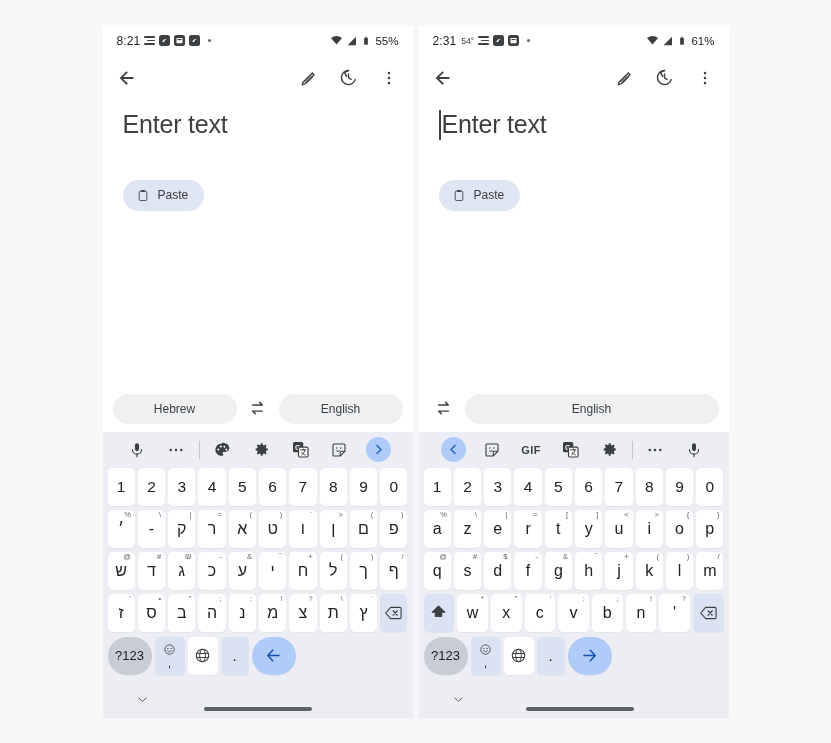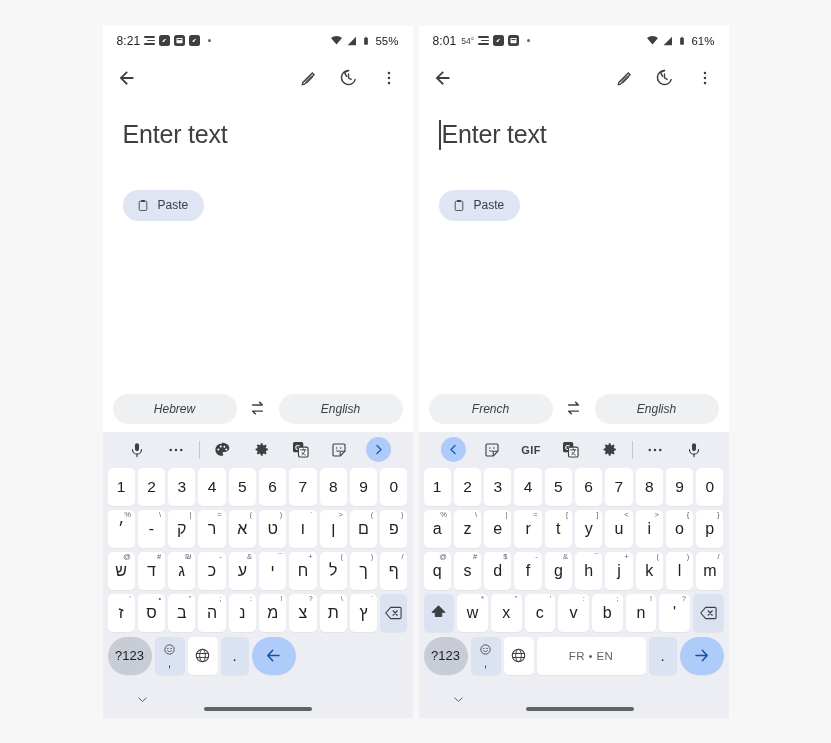--- a/index.html
+++ b/index.html
@@ -68,21 +68,21 @@
     display: flex; align-items: center;
     padding: 0 12px;
     background: #ffffff;
     flex: 0 0 auto;
   }
   .ab-actions { margin-left: auto; display: flex; align-items: center; gap: 16px; }
   .ab-btn { width: 24px; height: 24px; display:flex; align-items:center; justify-content:center; cursor:pointer; }
 
   
   .content { flex: 1 1 auto; position: relative; padding: 0 20px; background:#fff; }
-  .enter-text-wrap { display:flex; align-items:flex-start; margin-top: 18px; position: relative; }
+  .enter-text-wrap { display:flex; align-items:flex-start; margin-top: 8px; position: relative; }
   .caret {
     width: 2px; height: 30px; background: #3c4043;
     margin-right: 1px; margin-top: 2px;
   }
   .enter-text {
     font-size: 25px; color: #3c4043; letter-spacing: -0.2px; line-height: 32px;
   }
   .paste-chip {
     margin-top: 40px;
     display: inline-flex; align-items: center; gap: 8px;
@@ -102,21 +102,20 @@
     flex: 0 0 auto;
   }
   .lang-pill {
     flex: 1 1 0;
     background: #eff0f2;
     border-radius: 18px;
     height: 30px;
     display: flex; align-items: center; justify-content: center;
     font-size: 12px; color: #3c4043;
     cursor: pointer;
-    font-style: italic;
   }
   .swap-btn { width: 30px; height:30px; display:flex; align-items:center; justify-content:center; cursor:pointer; }
 
   
   .keyboard {
     background: #eceef3;
     padding: 0 3px 4px 3px;
     flex: 0 0 auto;
   }
   .kbtoolbar {
@@ -572,21 +571,21 @@
               <path d="M6 9.5 12 15l6-5.5" stroke="#5f6368" stroke-width="1.6" fill="none" stroke-linecap="round" stroke-linejoin="round"></path>
             </svg>
           </span>
         </div>
     <div class="gesture-bar"></div>
   </div>
     </div>
   <div class="phone" id="phone-right">
       <div class="statusbar">
     <div class="sb-left">
-      <span class="sb-time">8:01</span>
+      <span class="sb-time">2:31</span>
       <span class="sb-temp">54°</span>
       <span class="sb-ico ic-lines">
             <i></i>
             <i></i>
             <i></i>
           </span>
           <span class="sq">
             <svg width="9" height="9" viewBox="0 0 24 24" fill="none" xmlns="http://www.w3.org/2000/svg">
               <path d="M6 16c2-6 5-8 12-9-5 3-6 6-7 9H6z" fill="#fff"></path>
             </svg>
@@ -665,21 +664,20 @@
       <span style="display:flex;align-items:center;justify-content:center;">
             <svg width="14" height="15" viewBox="0 0 24 24" fill="none" xmlns="http://www.w3.org/2000/svg">
               <rect x="5.5" y="4.5" width="13" height="16" rx="1.8" stroke="#3c4043" stroke-width="1.5" fill="none"></rect>
               <rect x="9" y="2.6" width="6" height="3.6" rx="1" fill="#3c4043"></rect>
             </svg>
           </span>
       <span>Paste</span>
     </div>
   </div>
       <div class="langbar">
-    <div class="lang-pill">French</div>
     <div class="swap-btn">
           <span style="display:flex;align-items:center;justify-content:center;">
             <svg width="21" height="21" viewBox="0 0 24 24" fill="none" xmlns="http://www.w3.org/2000/svg">
               <path d="M6.5 8h11l-3-3" stroke="#3c4043" stroke-width="1.7" fill="none" stroke-linecap="round" stroke-linejoin="round"></path>
               <path d="M17.5 15h-11l3 3" stroke="#3c4043" stroke-width="1.7" fill="none" stroke-linecap="round" stroke-linejoin="round"></path>
             </svg>
           </span>
         </div>
     <div class="lang-pill">English</div>
   </div>
@@ -921,21 +919,20 @@
       </div>
       <div class="key globe flexfix" style="flex:0 0 30px">
             <span style="display:flex;align-items:center;justify-content:center;">
               <svg width="17" height="17" viewBox="0 0 24 24" fill="none" xmlns="http://www.w3.org/2000/svg">
                 <circle cx="12" cy="12" r="8.8" stroke="#3c4043" stroke-width="1.6" fill="none"></circle>
                 <ellipse cx="12" cy="12" rx="4" ry="8.8" stroke="#3c4043" stroke-width="1.4" fill="none"></ellipse>
                 <path d="M3.5 9.2h17M3.5 14.8h17" stroke="#3c4043" stroke-width="1.4"></path>
               </svg>
             </span>
           </div>
-      <div class="key space">FR • EN</div>
       <div class="key period flexfix" style="flex:0 0 28px">.</div>
       <div class="key enterkey flexfix" style="flex:0 0 44px">
             <span style="display:flex;align-items:center;justify-content:center;">
               <svg width="19" height="19" viewBox="0 0 24 24" fill="none" xmlns="http://www.w3.org/2000/svg">
                 <path d="M5 12h13.5M13 5.5l6.2 6.5-6.2 6.5" stroke="#174ea6" stroke-width="1.9" fill="none" stroke-linecap="round" stroke-linejoin="round"></path>
               </svg>
             </span>
           </div>
     </div>
   </div>

